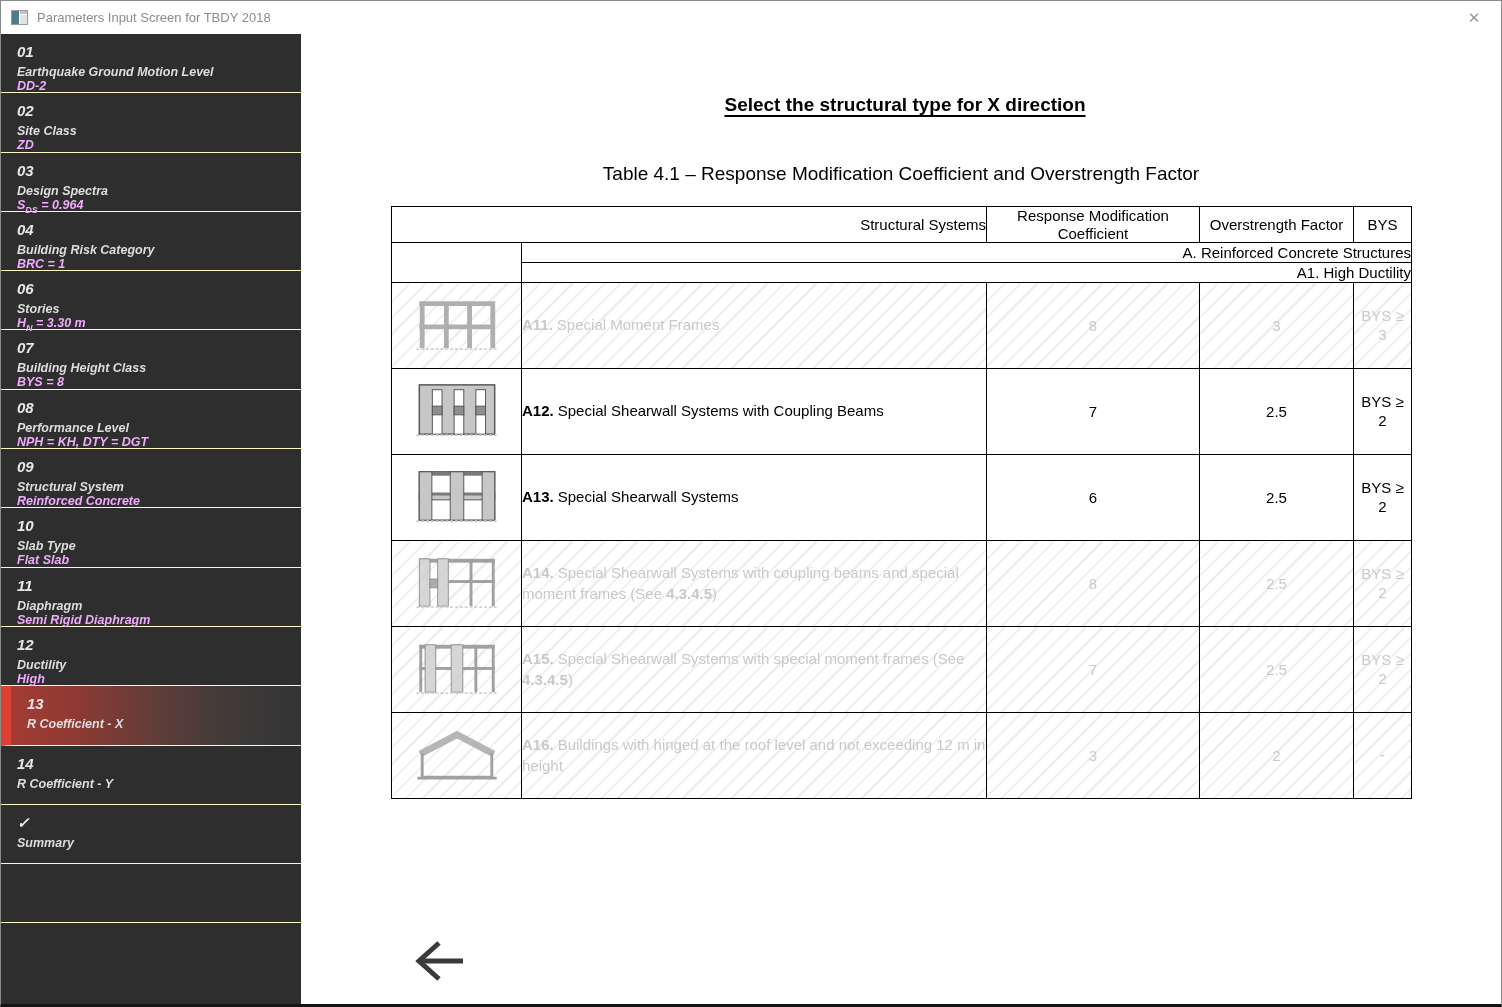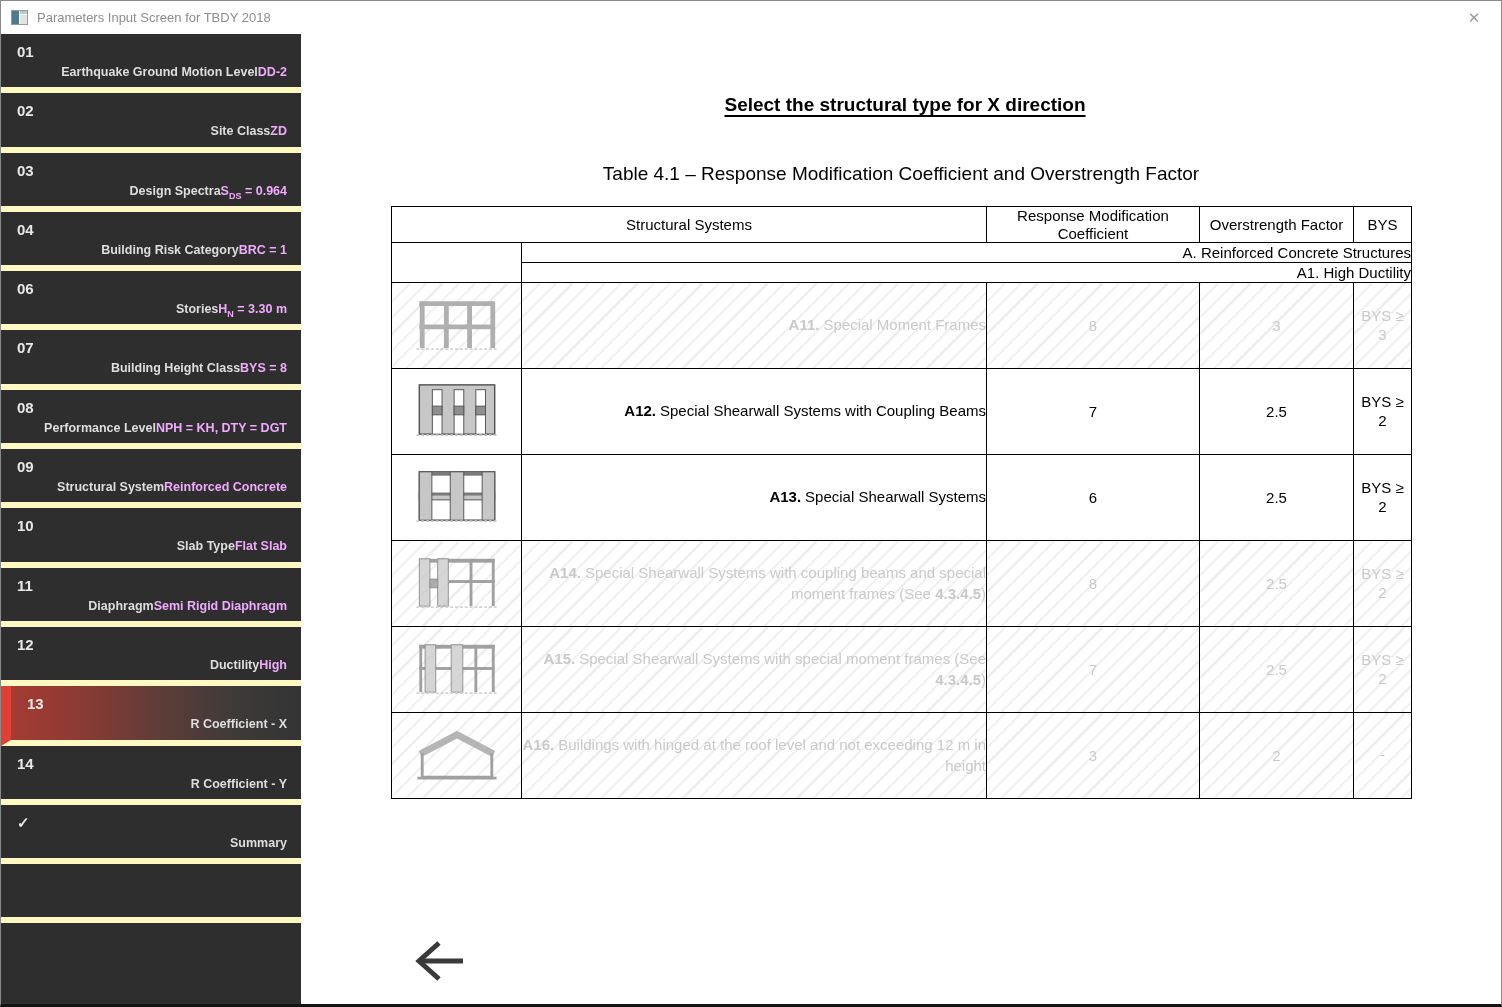--- a/index.html
+++ b/index.html
@@ -11,48 +11,48 @@
   
   .titlebar { position:absolute; top:0; left:0; width:100%; height:33px; background:#fff;
               display:flex; align-items:center; padding-left:10px; }
   .titlebar-icon { width:17px; height:15px; margin-right:9px; display:inline-block; }
   .titlebar-text { font-size:13px; color:#8c8c8c; }
   .close-btn { position:absolute; right:16px; top:7px; font-size:15px; color:#9a9a9a;
                width:22px; height:20px; text-align:center; line-height:20px; cursor:default; }
 
   
   .sidebar { position:absolute; top:33px; left:0; bottom:0; width:300px; background:#2e2e2e; }
-  .sb-item { height:59.3px; border-bottom:6px solid #fef9c3; padding:7px 14px 0 16px;
-             color:#e3e3e3; }
+  .sb-item { height:59.3px; border-bottom:1px solid #fef9c3; padding:7px 14px 0 16px;
+             color:#e3e3e3;font-style:italic; }
   .sb-num { font-size:15px; font-weight:bold; color:#e8e8e8; line-height:22px; }
-  .sb-row { display:flex; justify-content:flex-end; align-items:baseline; margin-top:2px; }
+  .sb-row { display:flex; justify-content:flex-start; align-items:baseline; margin-top:2px;flex-direction:column; }
   .sb-label { font-size:12.5px; font-weight:bold; color:#dedede; white-space:nowrap; }
   .sb-val { font-size:12.5px; font-weight:bold; color:#f0abfc; white-space:nowrap; text-align:right; }
   .sb-val sub { font-size:9px; }
   .sb-item.active { background:linear-gradient(90deg,#a33c33 0%,#8e3a33 22%,#5d3d38 52%,#3d3a39 78%,#343434 100%);
                     border-left:10px solid #de4036; }
   .sb-item.empty { padding:0; }
 
   
   .main { position:absolute; top:33px; left:300px; right:0; bottom:0; background:#fff; }
   .heading { position:absolute; top:60px; left:0; width:100%; text-align:center;
              font-size:19px; font-weight:bold; color:#000;
              text-decoration:underline; text-decoration-thickness:2px; text-underline-offset:4px;padding-left:8px; }
   .caption { position:absolute; top:129px; left:0; width:100%; text-align:center;
              font-size:19px; color:#000; }
 
   table.sys { position:absolute; top:172px; left:90px; width:1020px;
               border-collapse:collapse; table-layout:fixed; }
   table.sys td, table.sys th { border:1px solid #000; font-weight:normal; font-size:15px;
                                color:#000; padding:0; vertical-align:middle; }
-  th.h-sys { height:36px; text-align:center; }
+  th.h-sys { height:36px; text-align:right; }
   th.h-col { height:36px; text-align:center; line-height:1.15; padding:0 6px; }
   td.grp { height:20px; font-weight:bold; text-align:right; padding-left:6px; font-size:15px; }
   td.icon-cell { text-align:center; }
-  td.desc { text-align:right; padding:0 10px 0 8px; line-height:1.35; }
+  td.desc { text-align:left; padding:0 10px 0 8px; line-height:1.35; }
   td.desc b.code { font-weight:bold; margin-right:4px; }
   td.val { text-align:center; }
   td.bys { text-align:center; font-size:14.5px; line-height:1.25; }
   tr.data-row td { height:86px; }
   tr.disabled td { color:#c9c9c9;
       background-image:repeating-linear-gradient(135deg,#eaeaea 0,#eaeaea 1.6px,transparent 1.6px,transparent 11.5px); }
   tr.disabled .icon-cell svg { opacity:.8; }
   tr.enabled { cursor:pointer; }
 
   .back-btn { position:absolute; left:112px; top:903px; width:56px; height:48px; cursor:pointer; }

